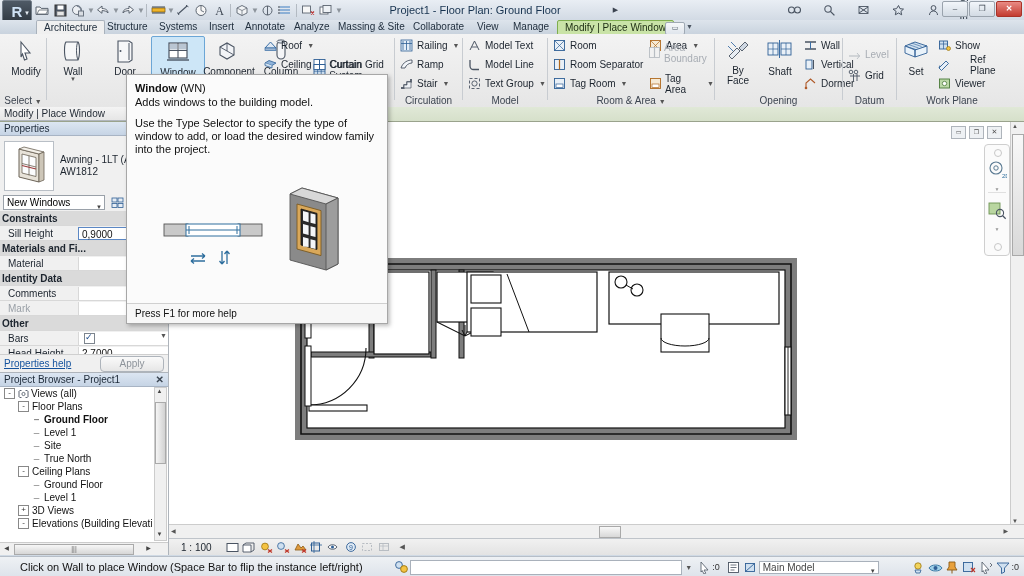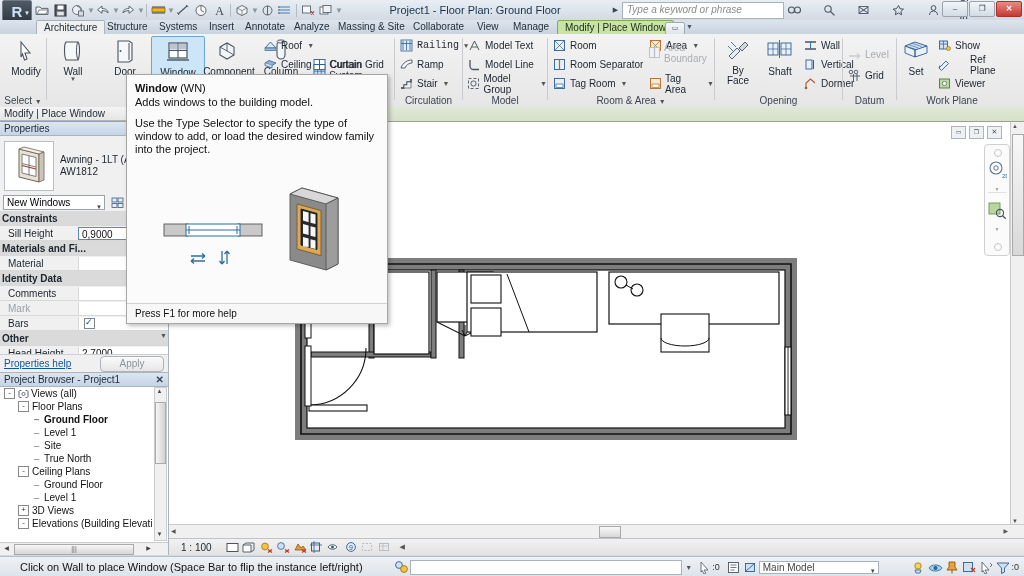--- a/index.html
+++ b/index.html
@@ -275,23 +275,20 @@
             <rect x="1" y="3" width="8" height="7" fill="#fff" stroke="#5b6470" stroke-width=".9"></rect>
             <rect x="4" y="1.5" width="8" height="7" fill="#eef2f6" stroke="#5b6470" stroke-width=".9"></rect>
           </svg>
       </span>
       <span class="qsep">▼</span>
     </div>
 
     <div class="title-text">Project1 - Floor Plan: Ground Floor</div>
 
     <div class="searchdrop">▶</div>
-    <div class="searchwrap">
-      <span class="ph">Type a keyword or phrase</span>
-    </div>
 
     <div class="infobar">
       <span class="qicon">
         <svg width="15" height="12" viewBox="0 0 15 12">
             <circle cx="4.5" cy="6" r="3" fill="none" stroke="#4a5462" stroke-width="1.1"></circle>
             <circle cx="10.5" cy="6" r="3" fill="none" stroke="#4a5462" stroke-width="1.1"></circle>
           </svg>
       </span>
       <span class="qicon">
         <svg width="13" height="12" viewBox="0 0 13 12">
@@ -473,21 +470,21 @@
         <span>Curtain Grid</span>
       </div>
 
       <div class="panel-label">
         <span>Build</span>
       </div>
     </div>
     <div class="panel-sep" style="left:394px;"></div>
 
     <div class="panel" style="left:395px;width:67px;">
-      <div class="smbtn" style="left:4px;top:3px;font-family:Liberation Mono, monospace;">
+      <div class="smbtn" style="left:4px;top:3px;">
         <span class="ic">
           <svg width="13" height="13" viewBox="0 0 13 13">
               <rect x="1" y="1" width="11" height="11" fill="#e3edf7" stroke="#2f5f95" stroke-width=".8"></rect>
               <path d="M3 2v9M6.5 2v9M10 2v9M1 4.5h11" stroke="#2f5f95" stroke-width=".8"></path>
             </svg>
         </span>
         <span>Railing</span>
         <span class="dd">▼</span>
       </div>
       <div class="smbtn" style="left:4px;top:22px;">
@@ -530,21 +527,21 @@
         </span>
         <span>Model Line</span>
       </div>
       <div class="smbtn" style="left:4px;top:41px;">
         <span class="ic">
           <svg width="13" height="13" viewBox="0 0 13 13">
               <rect x="1.5" y="1.5" width="10" height="10" fill="none" stroke="#4a5462" stroke-width=".9" stroke-dasharray="3 2"></rect>
               <circle cx="6.5" cy="6.5" r="2.6" fill="none" stroke="#4a5462" stroke-width=".9"></circle>
             </svg>
         </span>
-        <span>Model Group</span>
+        <span>Text Group</span>
         <span class="dd">▼</span>
       </div>
       <div class="panel-label">Model</div>
     </div>
     <div class="panel-sep" style="left:547px;"></div>
 
     <div class="panel" style="left:548px;width:166px;">
       <div class="smbtn" style="left:4px;top:3px;">
         <span class="ic">
           <svg width="13" height="13" viewBox="0 0 13 13">
@@ -789,26 +786,26 @@
         <div class="pname">Identity Data</div>
       </div>
       <div class="prow">
         <div class="pname ind">Comments</div>
         <div class="pval empty"></div>
       </div>
       <div class="prow">
         <div class="pname ind dim">Mark</div>
         <div class="pval empty"></div>
       </div>
+      <div class="prow group">
+        <div class="pname">Other</div>
+      </div>
       <div class="prow">
         <div class="pname ind">Bars</div>
         <div class="pval empty"><span class="chk"></span></div>
-      </div>
-      <div class="prow group">
-        <div class="pname">Other</div>
       </div>
       <div class="prow">
         <div class="pname ind">Head Height</div>
         <div class="pval">2,7000</div>
       </div>
     </div>
 
     <div style="position:absolute;right:1px;top:210px;font-size:7px;color:#555;">▼</div>
 
     <div class="props-foot">

